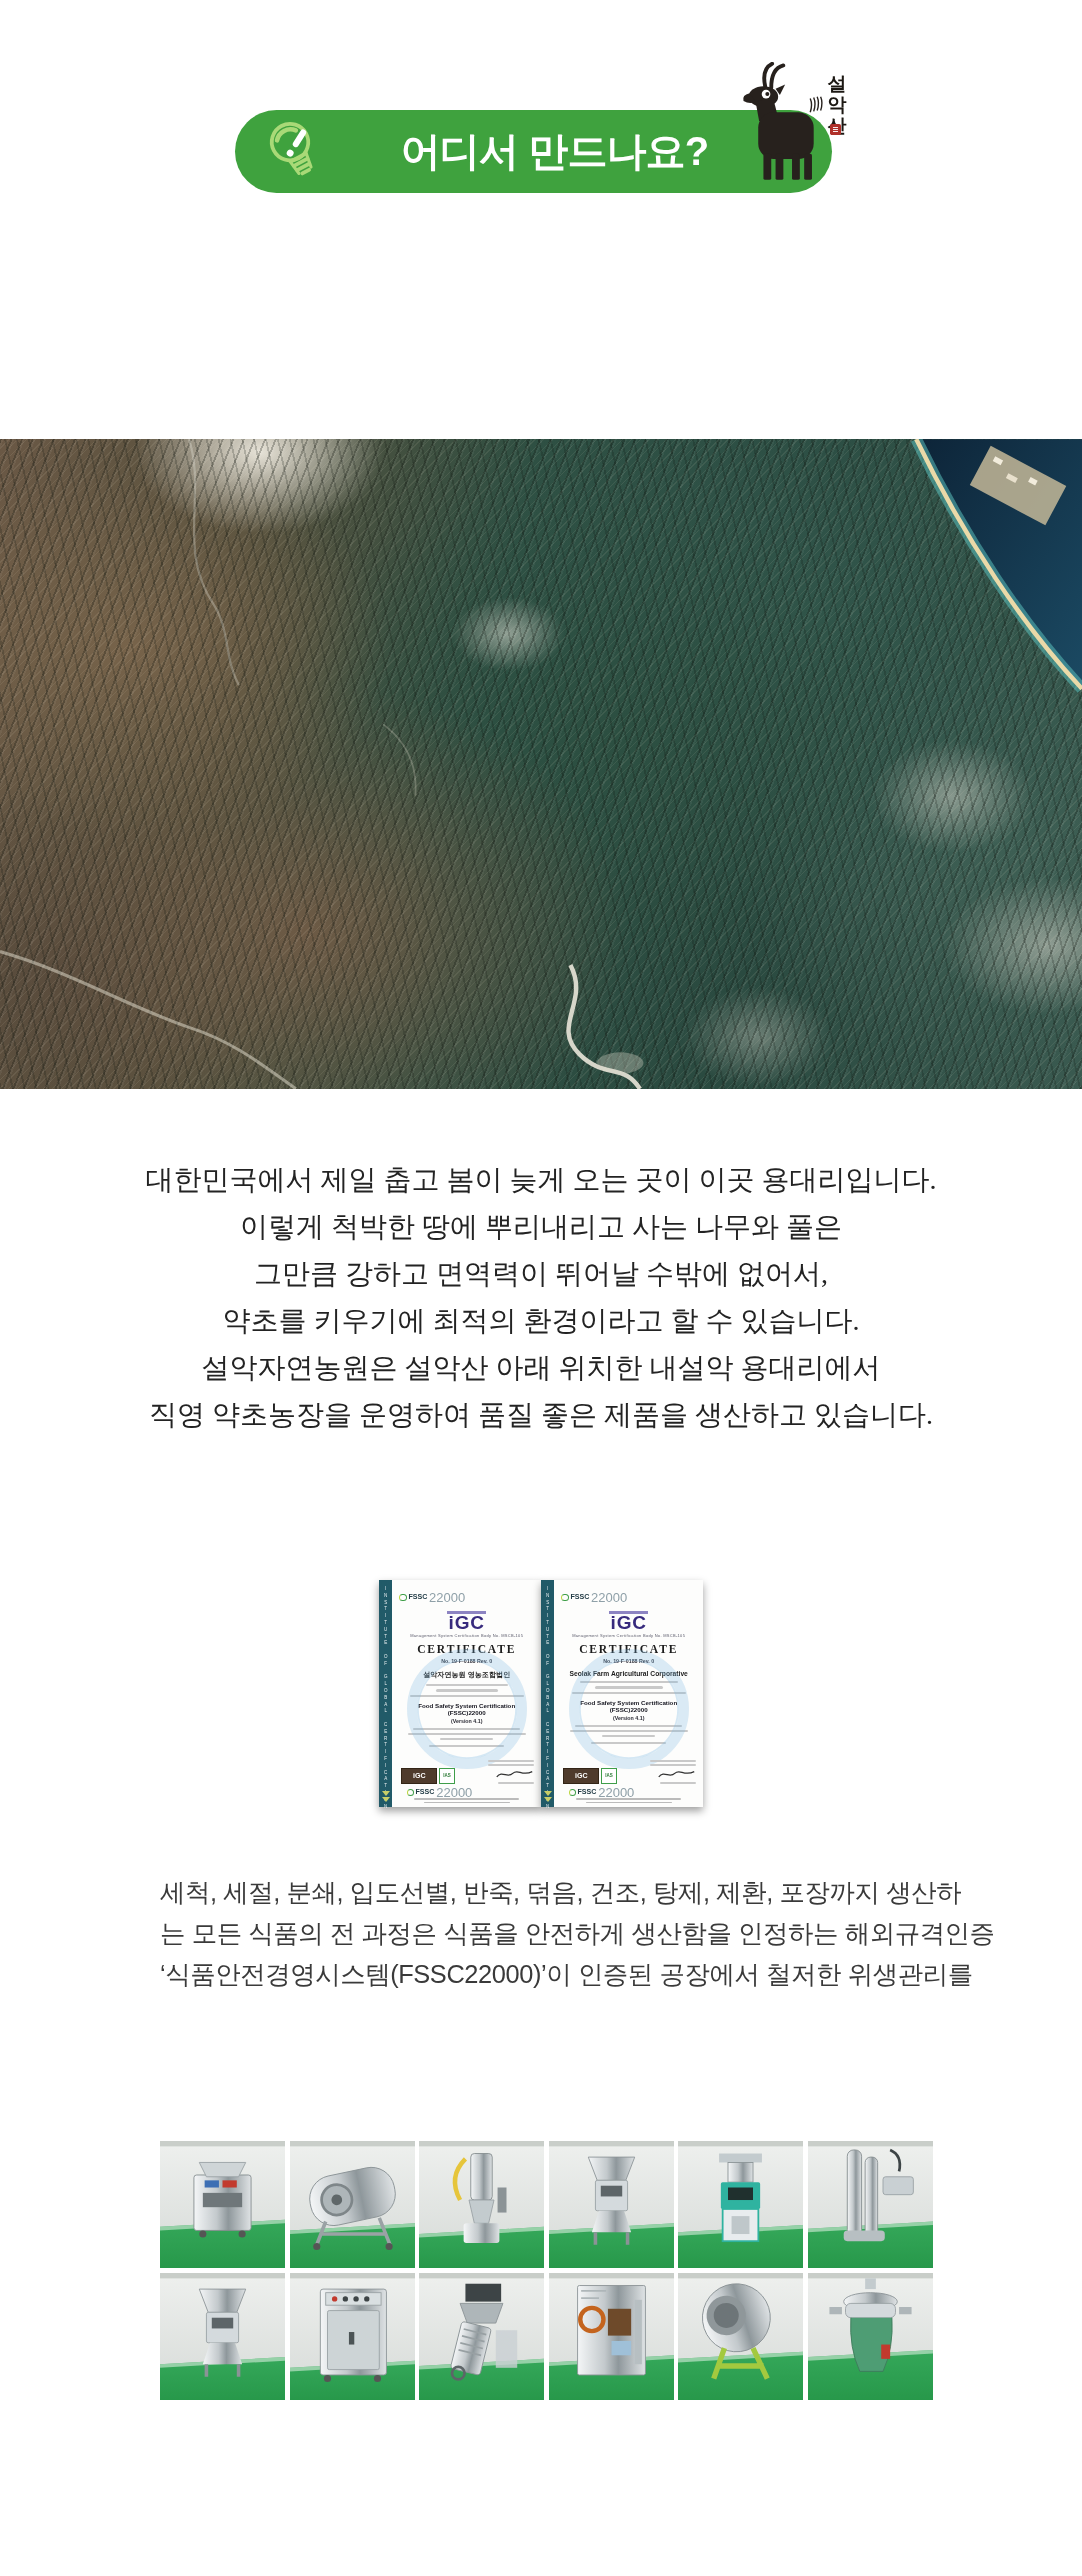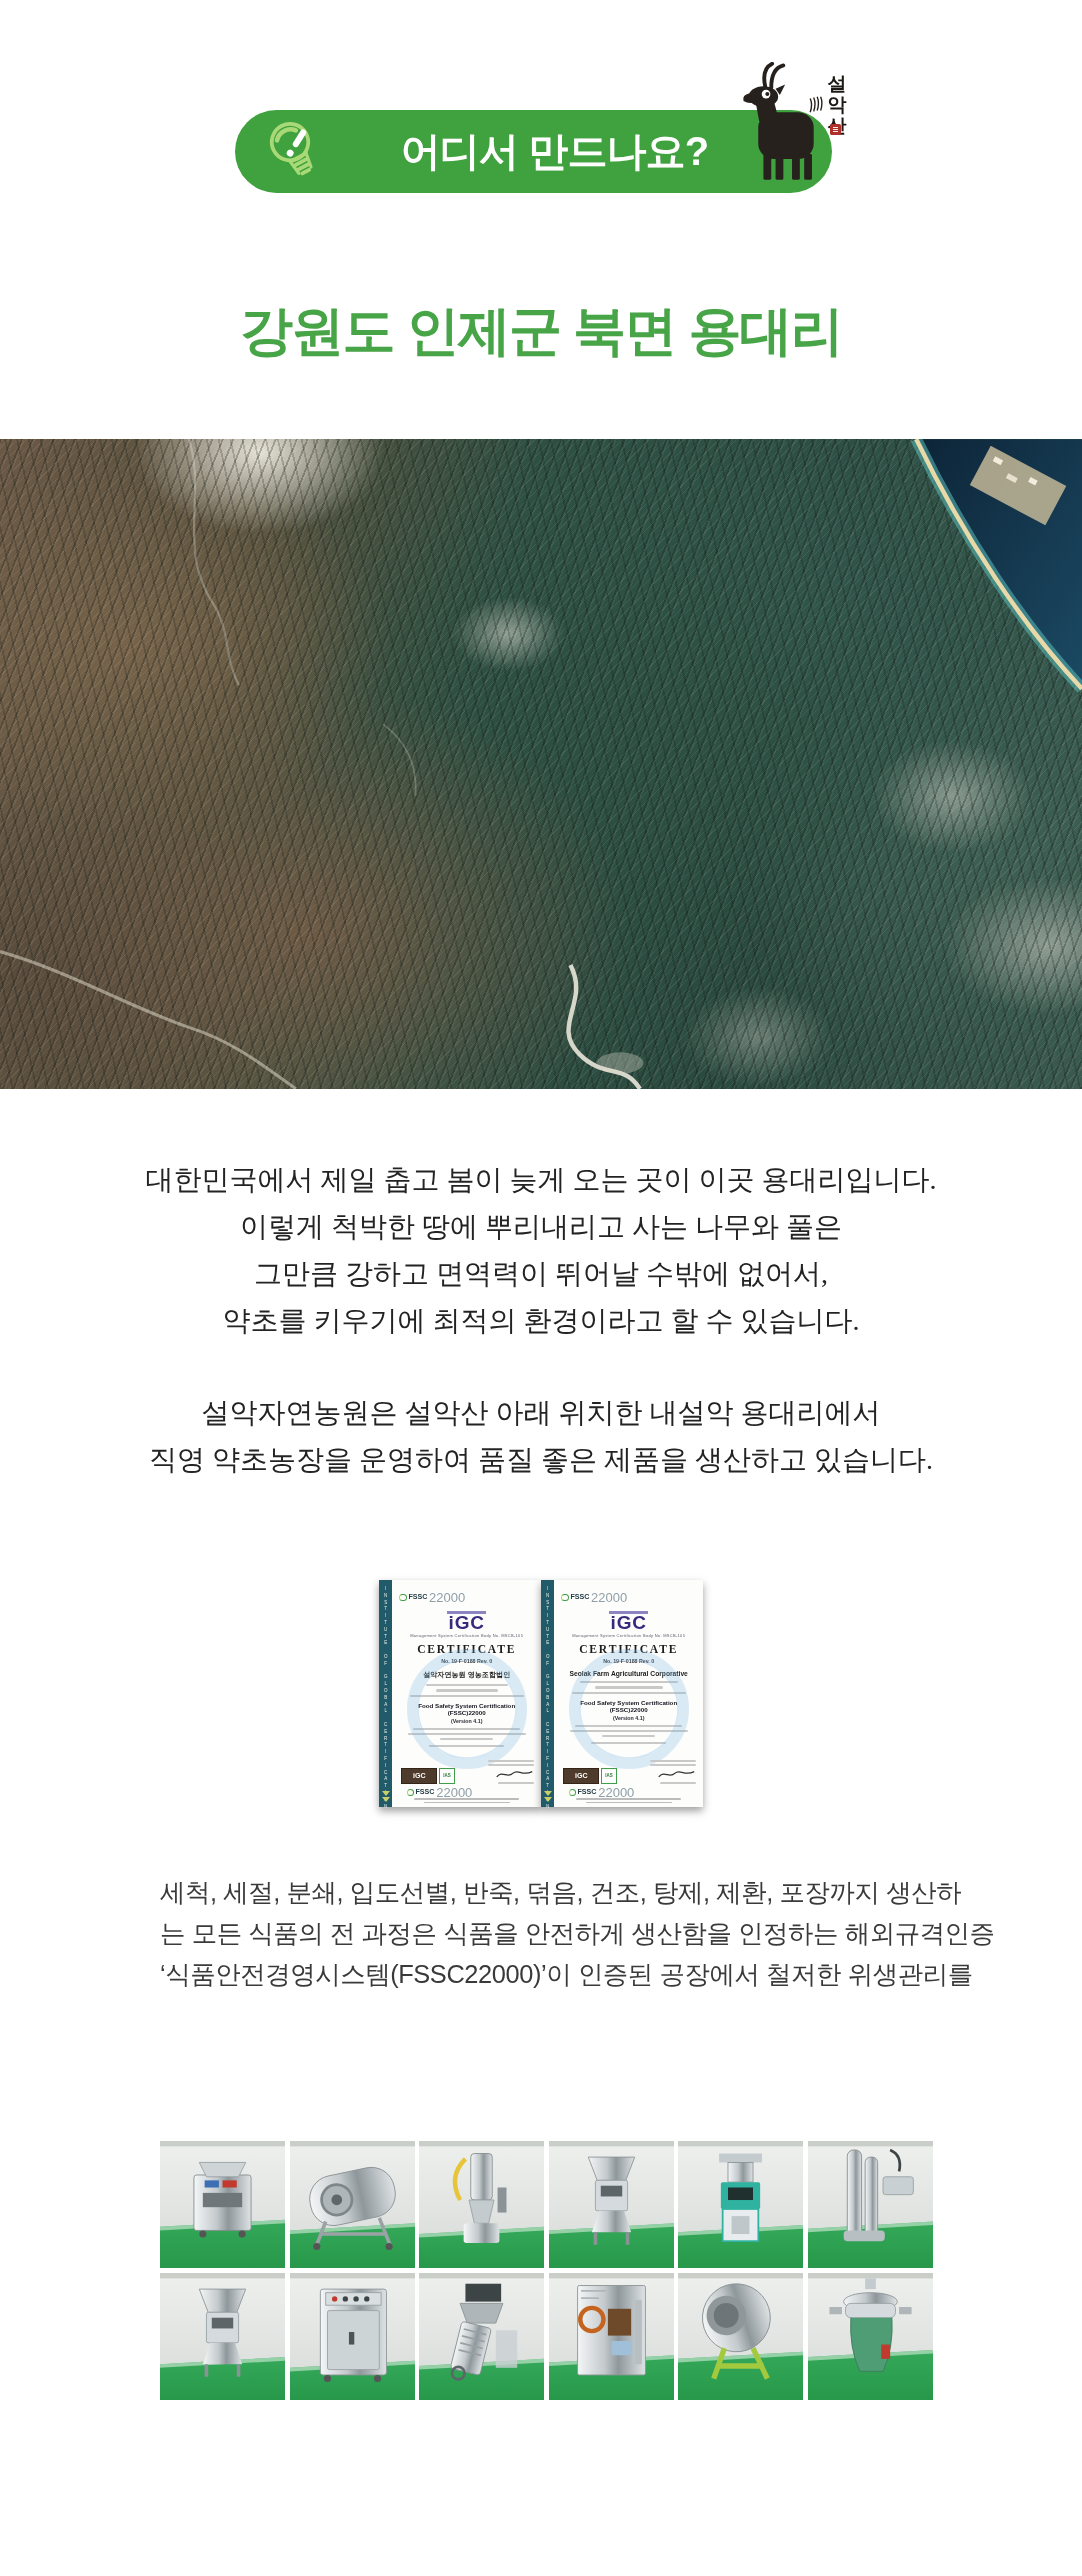--- a/index.html
+++ b/index.html
@@ -41,21 +41,21 @@
       radial-gradient(464px 374px at 55% 45%, #2c4f41 0%, transparent 70%),
       radial-gradient(553px 419px at 75% 28%, #31564b 0%, transparent 72%),
       radial-gradient(374px 321px at 92% 62%, #3f6055 0%, transparent 70%),
       linear-gradient(100deg, #6a5845 0%, #56513d 22%, #2e4f42 45%, #2a4a40 70%, #3a5a50 100%);}
   .map svg{position:absolute;left:0;top:0;}
 
   
   .intro{position:absolute;left:0;top:1156px;width:100%;text-align:center;
         font-family:Liberation Serif, serif;font-size:28px;line-height:47px;color:#232323;}
   .intro div{white-space:nowrap;}
-  .intro .grp2{margin-top:45px;}
+  .intro .grp2{}
 
   
   .certs{position:absolute;left:0;top:1580px;width:100%;display:flex;justify-content:center;}
   .cert{width:162px;height:227px;background:#fdfdfc;box-shadow:0 3.6px 8px rgba(0,0,0,.38);display:flex;position:relative;}
   .cert-band{width:13.4px;background:var(--c-cert_band,#215A68);position:relative;display:flex;justify-content:center;}
   .band-text{writing-mode:vertical-rl;text-orientation:upright;color:#e8eef0;font-size:4.5px;letter-spacing:1.8px;
         margin-top:6.2px;white-space:nowrap;}
   .band-chevrons{position:absolute;bottom:4.5px;left:0;width:13.4px;}
   .band-chevrons i{display:block;margin:0.9px auto;width:0;height:0;border-left:4.5px solid transparent;
         border-right:4.5px solid transparent;border-top:5.3px solid #c9ce67;}
@@ -161,21 +161,20 @@
         <path d="M90,56 q3,-9 0,-16"></path>
           <path d="M94,56 q3,-9 0,-16"></path>
       </g>
       <circle cx="31" cy="37" r="5" fill="#fff"></circle>
       <circle cx="32.5" cy="37" r="2.3" fill="#27211d"></circle>
     </svg>
     <div class="brand-vert">설악산</div>
     <div class="seal"></div>
   </div>
 
-  <div class="main-title">강원도 인제군 북면 용대리</div>
 
   <div class="map">
     <svg width="1082" height="650" viewBox="0 0 1214 729">
       <path d="M1028,0 L1214,0 L1214,280 C1150,212 1082,112 1028,0 Z" fill="url(#seag)"></path>
       <path d="M1028,0 C1082,112 1150,212 1214,280" stroke="rgba(90,190,185,.55)" stroke-width="13" fill="none"></path>
       <path d="M1028,0 C1082,112 1150,212 1214,280" stroke="#ead9a8" stroke-width="5" fill="none"></path>
       <g transform="rotate(28 1140 52)">
         <rect x="1094" y="26" width="96" height="50" fill="#cbbd9b" opacity=".82"></rect>
         <rect x="1104" y="34" width="10" height="6" fill="#f2ecdc"></rect>
         <rect x="1126" y="44" width="12" height="6" fill="#e8e0cc"></rect>

